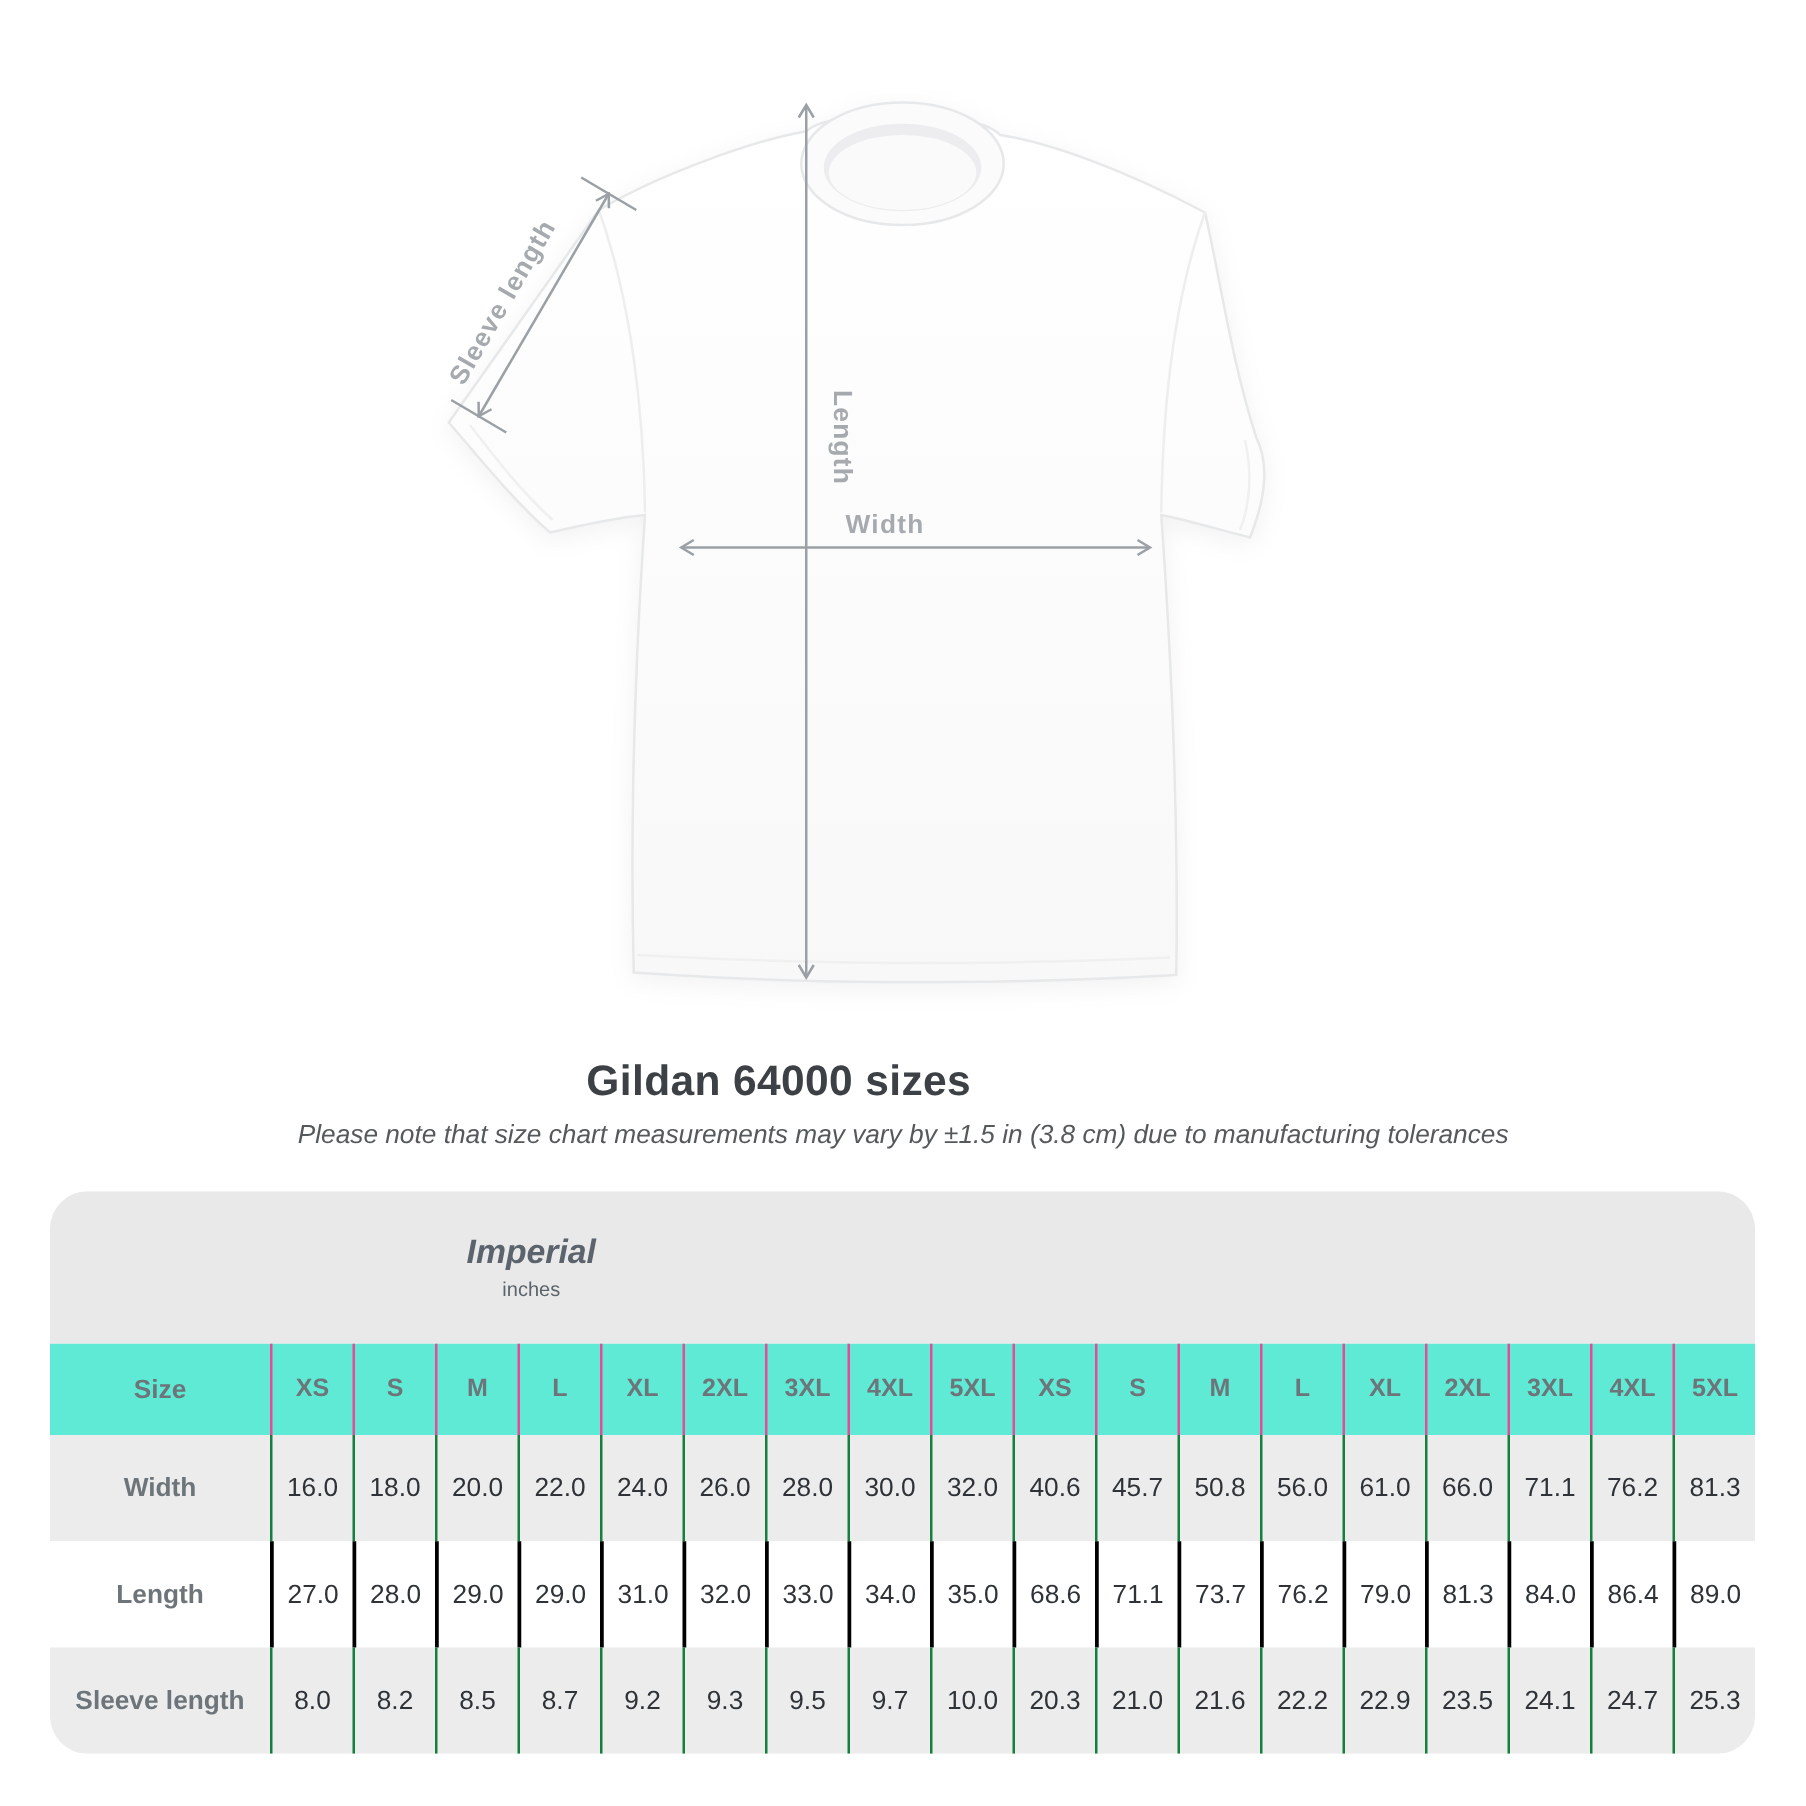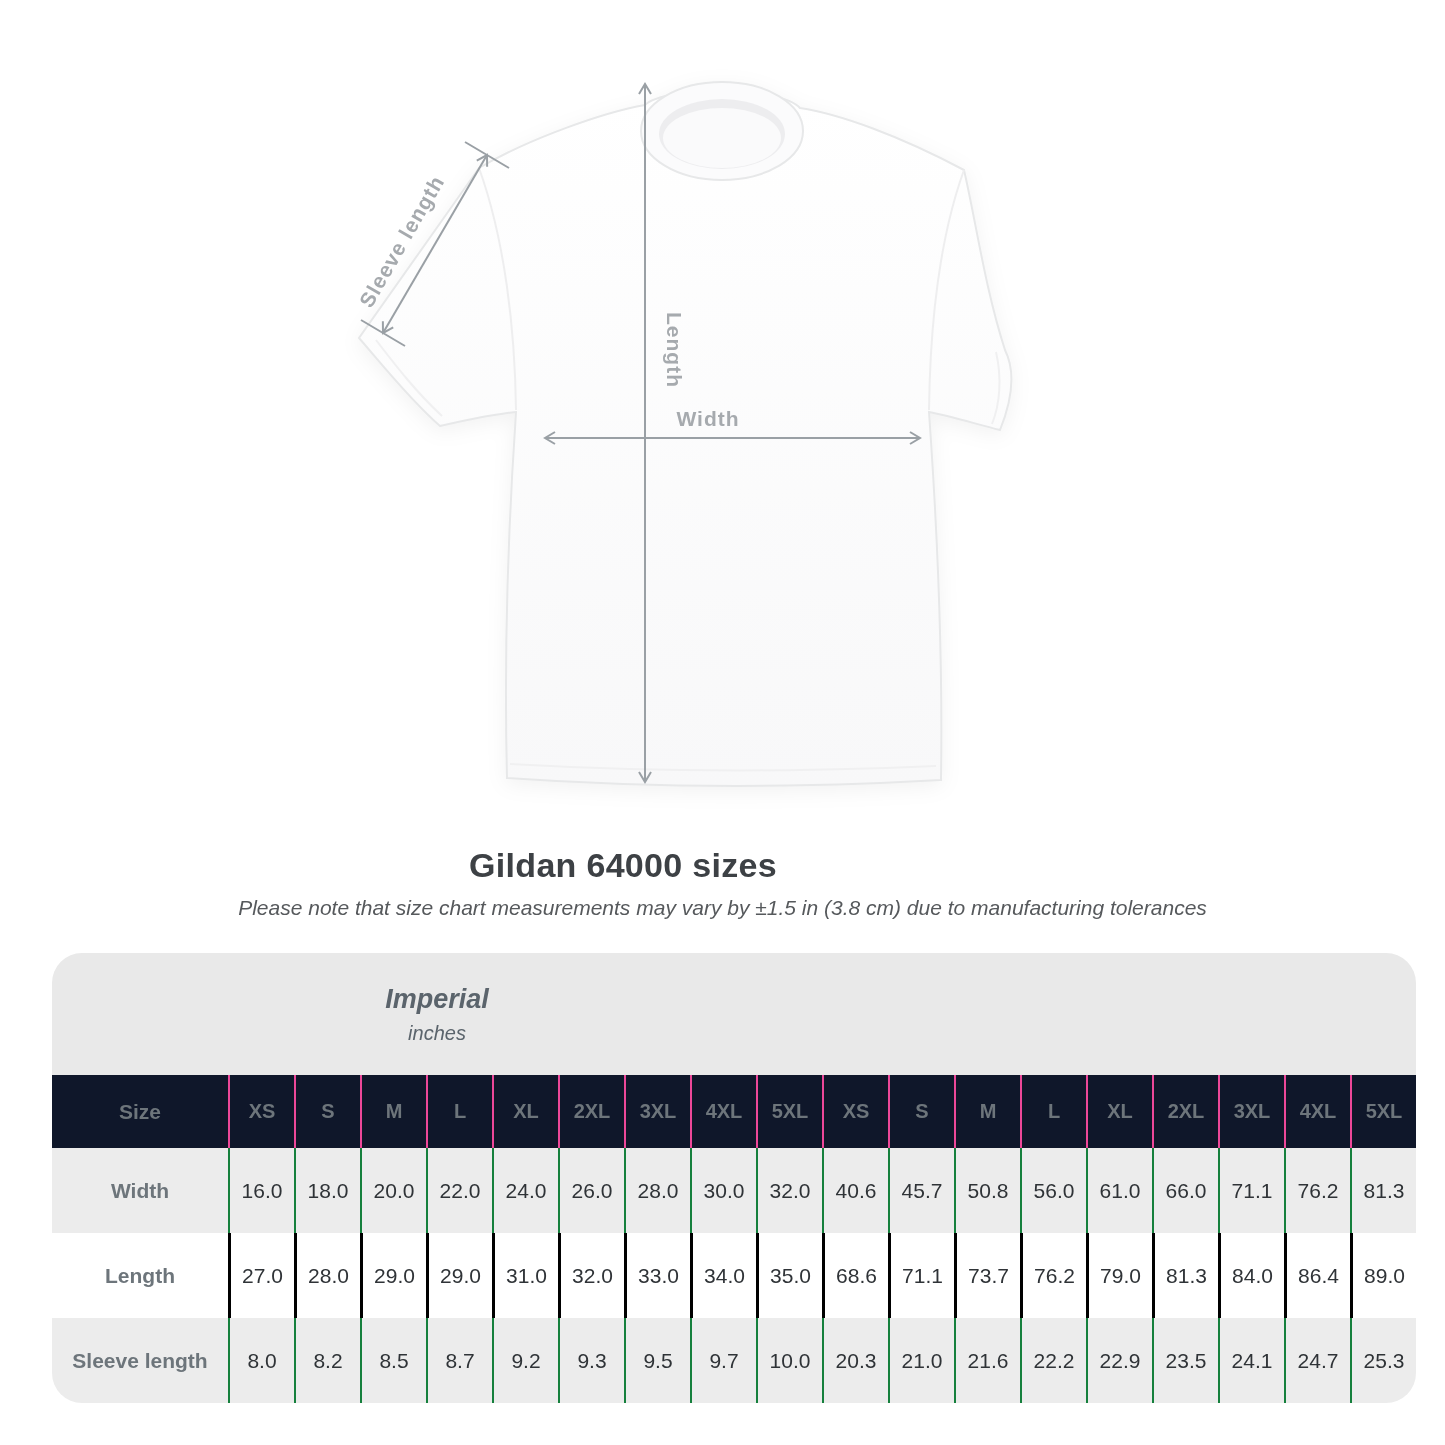--- a/index.html
+++ b/index.html
@@ -14,32 +14,32 @@
   .page-title{
     position:absolute;left:0;top:846px;width:1246px;text-align:center;
     font-size:34px;font-weight:bold;color:#3d4145;letter-spacing:.3px;
   }
   .page-subtitle{
     position:absolute;left:0;top:896px;width:1445px;text-align:center;
     font-size:21px;font-style:italic;color:#56595c;
   }
   
   .table-card{
-    position:absolute;left:52px;top:953px;width:1364px;
+    position:absolute;left:40px;top:953px;width:1364px;
     border-radius:30px;overflow:hidden;background:#ffffff;
   }
   .units-row{
     display:grid;grid-template-columns:770px 594px;
     background:#e9e9e9;height:122px;
   }
   .unit-group{display:flex;flex-direction:column;align-items:center;justify-content:center;gap:7px;}
   .unit-name{font-size:27px;font-weight:bold;font-style:italic;color:#5b646c;}
-  .unit-sub{font-size:20px;font-style:italic;color:#5b646c;}
+  .unit-sub{font-size:16px;color:#5b646c;}
   .trow{display:grid;grid-template-columns:176px repeat(18,1fr);}
-  .sizes-header-row{height:73px;background:#0f172a;}
+  .sizes-header-row{height:73px;background:#5eead4;}
   .data-row{height:85px;}
   .r-gray{background:#ececec;}
   .r-white{background:#ffffff;}
   .cell{display:flex;align-items:center;justify-content:center;}
   .label-cell{font-size:21px;font-weight:bold;color:#6d757b;}
   .size-cell{font-size:20px;font-weight:bold;color:#6d757b;}
   .value-cell{font-size:21px;color:#2f3337;}
   .sizes-header-row .cell + .cell{border-left:2px solid #ec4899;}
   .r-white .cell + .cell{border-left:3px solid #000000;}
   .r-gray .cell + .cell{border-left:2px solid #15803d;}

